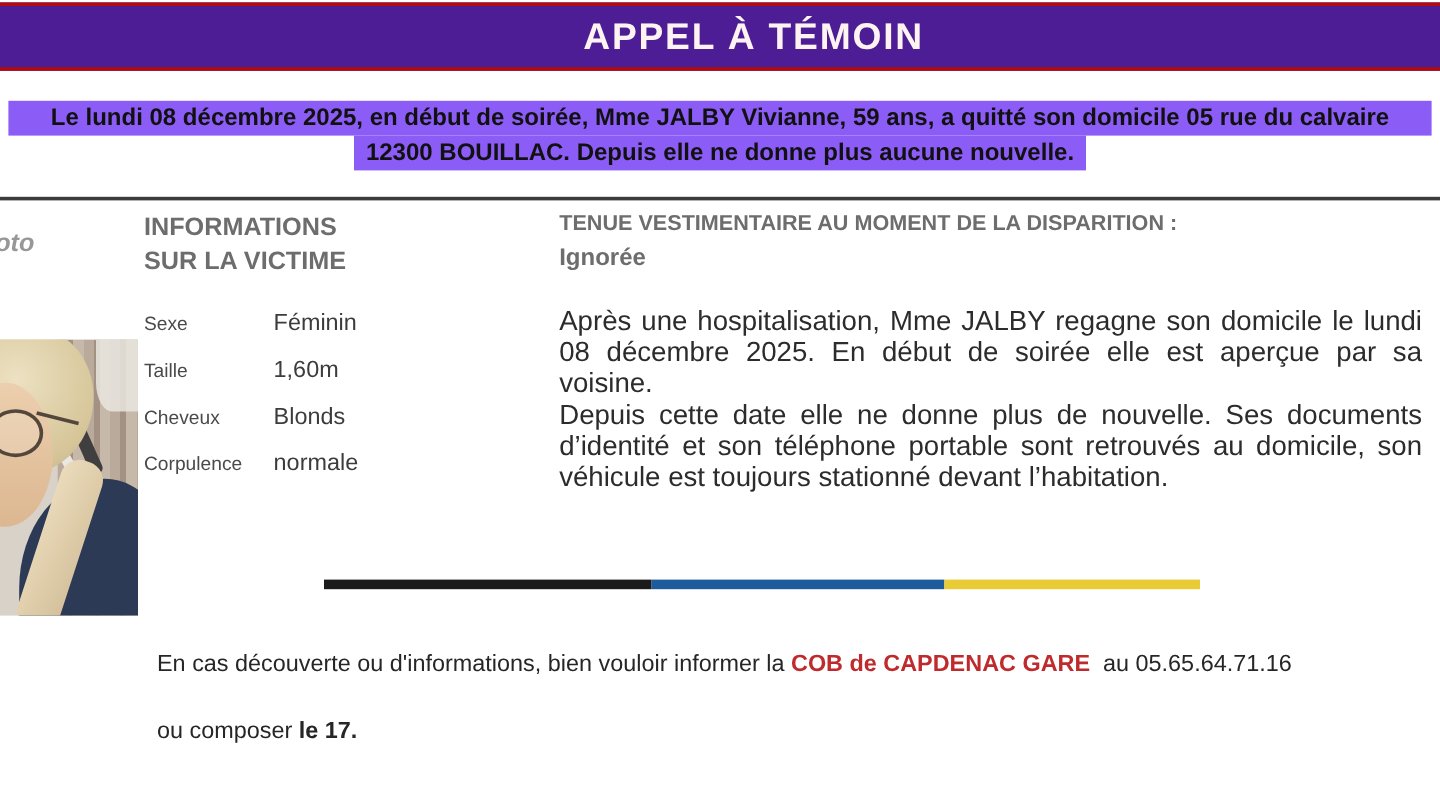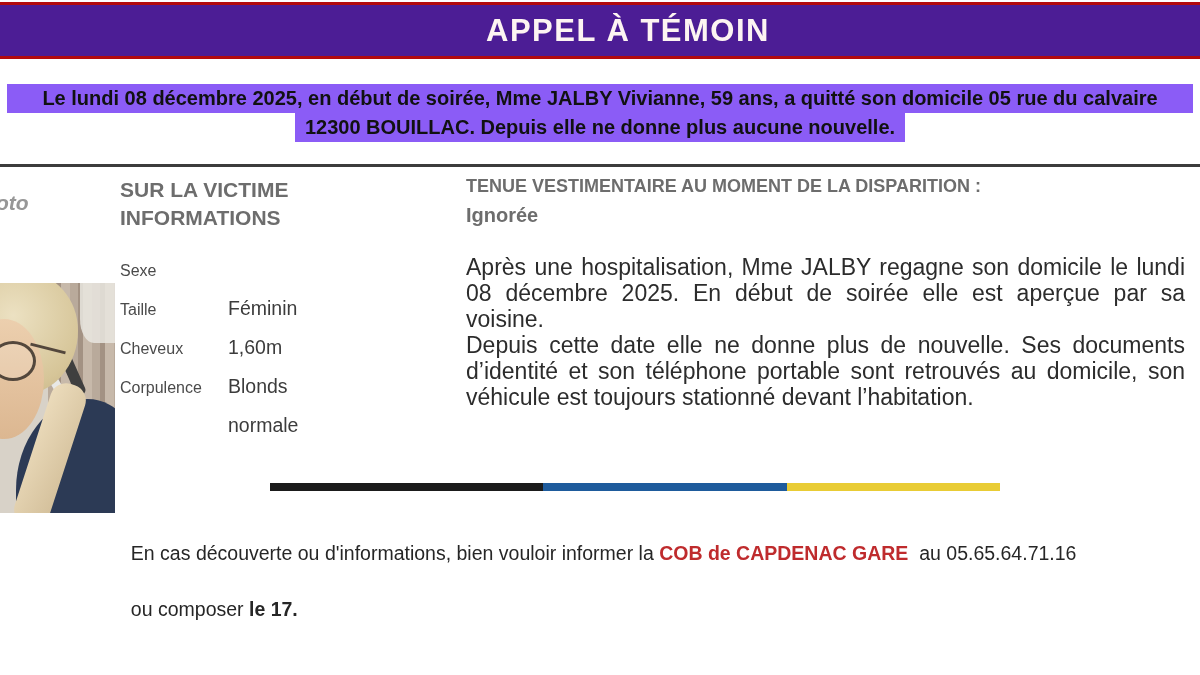--- a/index.html
+++ b/index.html
@@ -37,21 +37,21 @@
 
   
   .info-heading{left:120px;top:176px;font-size:21px;font-weight:bold;color:#6d6d6d;line-height:28px;}
   .tenue-heading{left:466px;top:176px;font-size:18px;font-weight:bold;color:#6d6d6d;}
   .tenue-sub{left:466px;top:204px;font-size:20px;font-weight:600;color:#6d6d6d;}
 
   
   .info-rows{left:120px;top:256px;width:330px;}
   .info-row{position:relative;height:39px;}
   .info-row .lbl{position:absolute;left:0;top:6px;font-size:16px;color:#4a4a4a;}
-  .info-row .val{position:absolute;left:108px;top:2px;font-size:19.5px;color:#3c3c3c;margin-top:39px;}
+  .info-row .val{position:absolute;left:108px;top:2px;font-size:19.5px;color:#3c3c3c;}
 
   
   .photo{left:0;top:283px;width:115px;height:230px;overflow:hidden;background:#d8d2c8;}
   .photo *{position:absolute;}
   .curtain{left:48px;top:0;width:67px;height:230px;
     background:repeating-linear-gradient(90deg,#b9aa9b 0 8px,#a39283 8px 13px,#c7b9aa 13px 22px);}
   .lightpatch{left:80px;top:0;width:35px;height:60px;background:#e9e6e0;opacity:.85;border-radius:0 0 0 40%;}
   .hair{left:-30px;top:-10px;width:108px;height:122px;border-radius:48% 52% 58% 42%;
     background:radial-gradient(circle at 40% 35%,#ece1c2,#d6c598 70%,#c4b083);}
   .face{left:-36px;top:36px;width:80px;height:120px;border-radius:50%;
@@ -88,22 +88,22 @@
 <div class="abs alert">
   <span class="hl alert-line1">Le lundi  08 décembre 2025, en début de soirée, Mme JALBY Vivianne, 59 ans, a quitté son domicile 05 rue du calvaire</span>
   <span class="hl alert-line2">12300 BOUILLAC. Depuis elle ne donne plus aucune nouvelle.</span>
 </div>
 
 <div class="abs divider"></div>
 
 <div class="abs photo-caption">oto</div>
 
 <div class="abs info-heading">
+  <div>INFORMATIONS</div>
   <div>SUR LA VICTIME</div>
-  <div>INFORMATIONS</div>
 </div>
 
 <div class="abs tenue-heading">TENUE VESTIMENTAIRE AU MOMENT DE LA DISPARITION :</div>
 <div class="abs tenue-sub">Ignorée</div>
 
 <div class="abs info-rows">
   <div class="info-row">
     <span class="lbl">Sexe</span>
     <span class="val">Féminin</span>
   </div>

